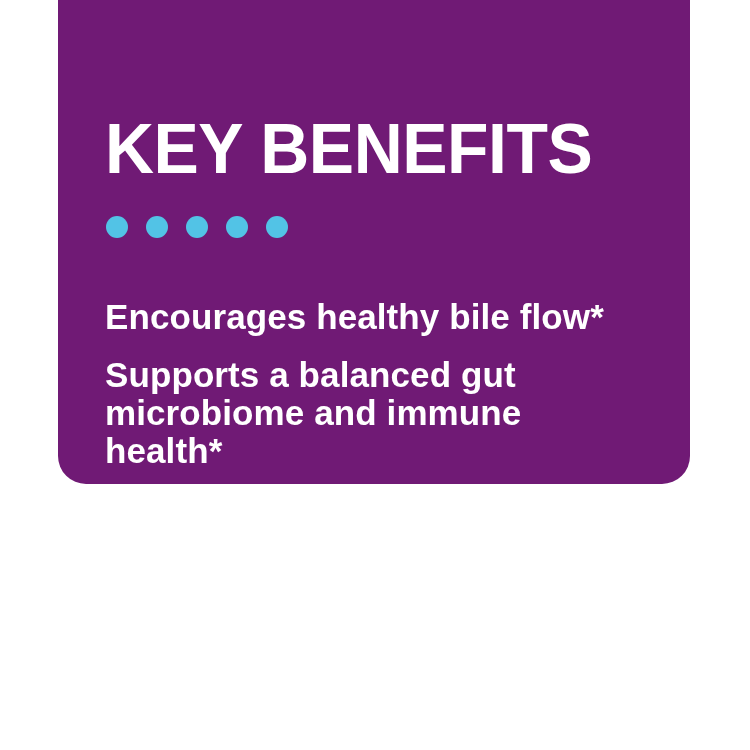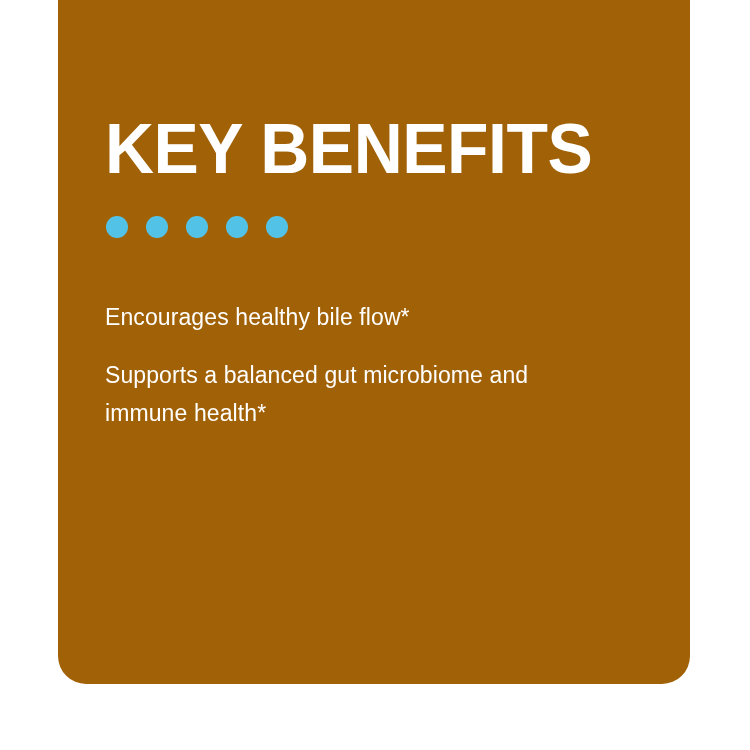--- a/index.html
+++ b/index.html
@@ -14,22 +14,22 @@
     font-family: "Liberation Sans", sans-serif;
     -webkit-font-smoothing: antialiased;
     overflow: hidden;
   }
 
   #benefits-card {
     position: absolute;
     left: 58px;
     top: 0px;
     width: 632px;
-    height: 684px;
-    background: #a16207;
+    height: 484px;
+    background: #701a75;
     border-top-left-radius: 0px;
     border-top-right-radius: 0px;
     border-bottom-left-radius: 28px;
     border-bottom-right-radius: 28px;
     box-sizing: border-box;
     overflow: hidden;
   }
 
   #card-inner {
     position: absolute;
@@ -77,22 +77,22 @@
     left: 0px;
     top: 298px;
     width: 560px;
     margin: 0;
     padding: 0;
     list-style: none;
   }
   .benefit-item {
     color: #ffffff;
     font-family: "Liberation Sans", sans-serif;
-    font-size: 23px;
-    font-weight: 400;
+    font-size: 35px;
+    font-weight: 700;
     line-height: 38px;
     letter-spacing: 0.1px;
     margin: 0 0 20px 0;
     max-width: 510px;
   }
   .benefit-item:last-child {
     margin-bottom: 0;
   }
 </style>
 </head>

